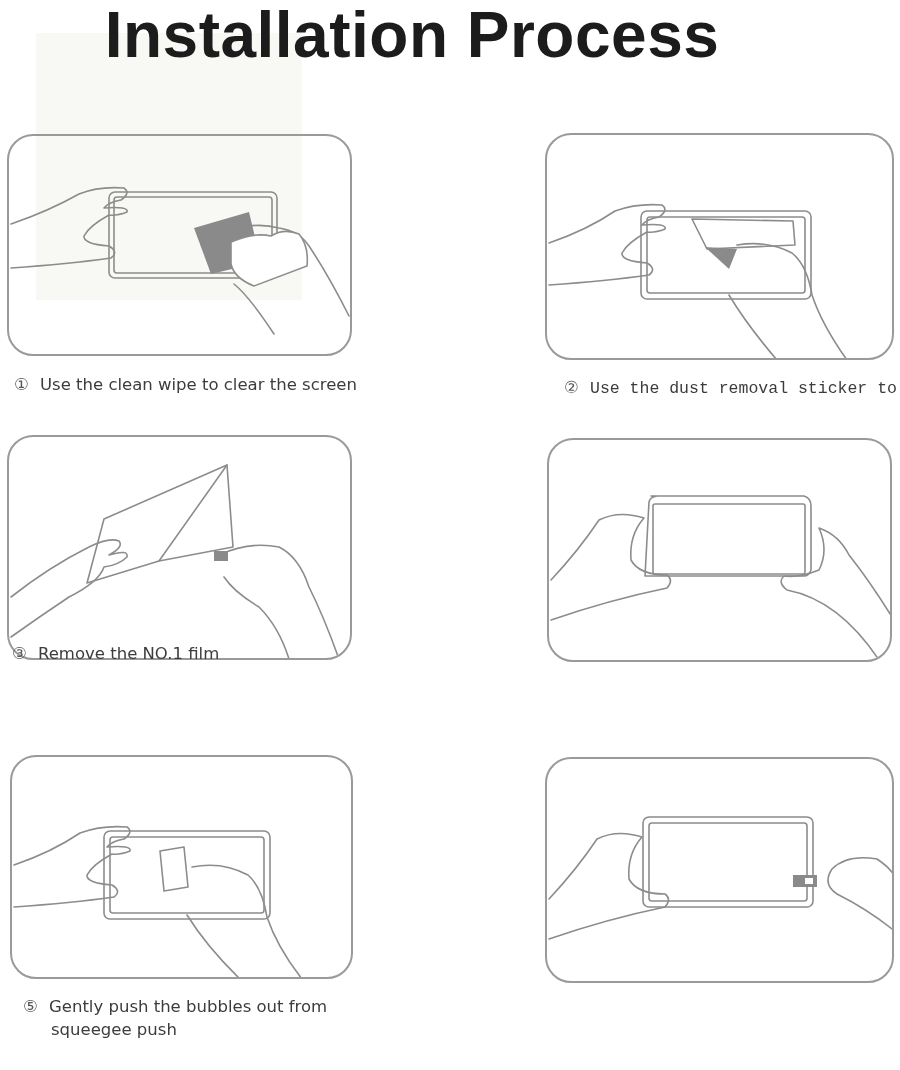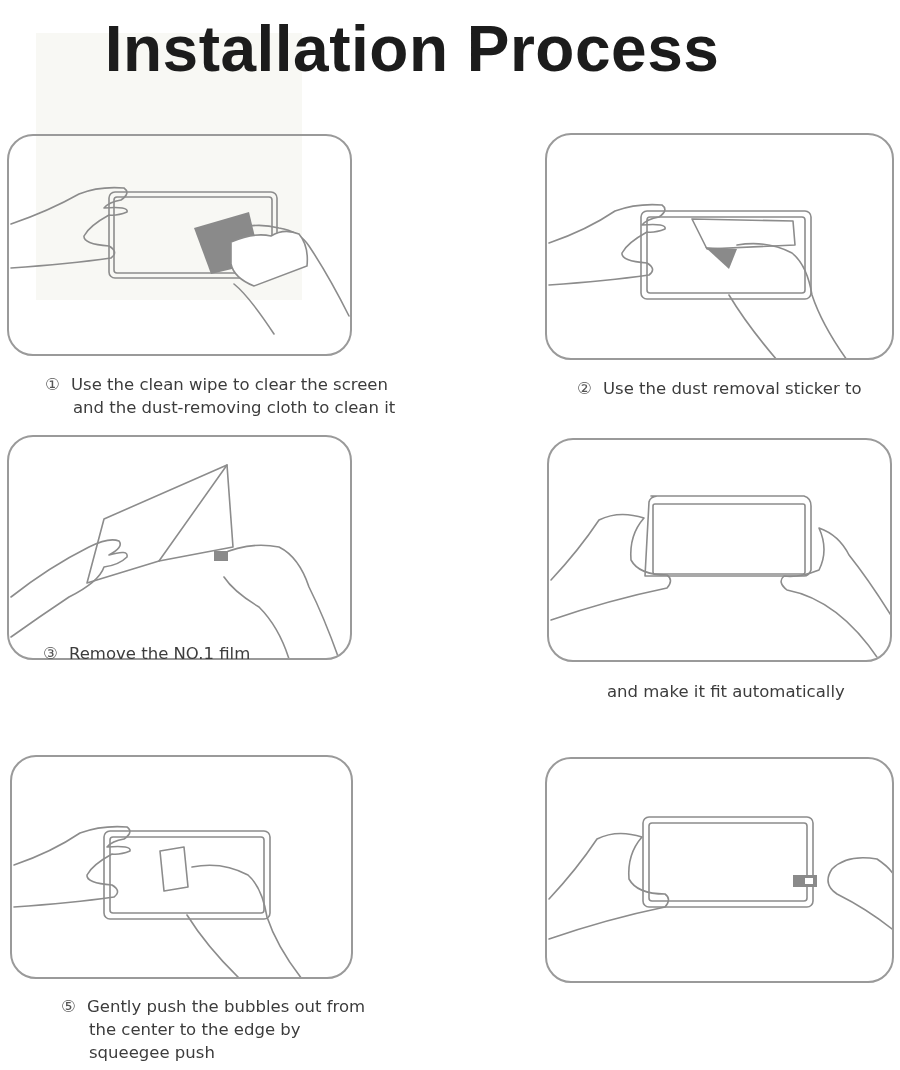--- a/index.html
+++ b/index.html
@@ -1,28 +1,28 @@
 <!DOCTYPE html>
 <html><head>
 <meta charset="utf-8">
 <style>
   html, body { margin:0; padding:0; background:#ffffff; }
   body { width:900px; height:1070px; position:relative; overflow:hidden; font-family:"DejaVu Sans", sans-serif; }
   .title {
-    position:absolute; left:0; top:14px; width:824px; height:70px;
+    position:absolute; left:0; top:0; width:824px; height:70px;
     text-align:center; font-family:"Liberation Sans", sans-serif; font-weight:700;
     font-size:64px; line-height:70px; color:#1c1c1c; letter-spacing:0.5px;
   }
   .faint-bg { position:absolute; left:36px; top:33px; width:266px; height:267px; background:#f8f8f4; }
   .panel {
     position:absolute; border:2px solid #9a9a9a; border-radius:26px; background:transparent; box-sizing:border-box; overflow:hidden;
   }
   .panel svg { position:absolute; left:0; top:0; }
   .caption {
-    position:absolute; font-family:"DejaVu Sans", sans-serif; font-size:16.5px; line-height:23px; color:#3c3c3c;margin-left:31px;
+    position:absolute; font-family:"DejaVu Sans", sans-serif; font-size:16.5px; line-height:23px; color:#3c3c3c;
   }
   .caption .num { display:inline-block; width:26px; color:#555; }
   .caption .line { display:block; white-space:nowrap; }
   .caption .indent { padding-left:28px; }
   .caption b { font-weight:700; color:#111; }
 </style>
 </head>
 <body>
 
 <div class="faint-bg"></div>
@@ -38,36 +38,35 @@
       <path d="M225 112 Q240 100 262 106 M222 122 Q245 112 268 118"></path>
     </g>
     <polygon points="185,92 240,76 252,126 202,138" fill="#8a8a8a"></polygon>
     <g fill="#fff" stroke="#8c8c8c" stroke-width="1.6">
       <path d="M222 106 Q245 96 262 100 Q275 92 290 98 Q300 110 298 130 L245 150 Q225 142 222 128 Z"></path>
     </g>
   </svg>
 </div>
 <div class="caption" style="left:14px;top:373px;">
   <span class="line"><span class="num">①</span><span>Use the clean wipe to clear the screen</span></span>
-  <span class="line indent">and the dust-removing cloth to clean it</span>
 </div>
 
 <div class="panel" style="left:545px;top:133px;width:349px;height:227px;">
   <svg width="349" height="227" viewBox="0 0 349 227">
     <g fill="none" stroke="#8c8c8c" stroke-width="1.6" stroke-linecap="round" stroke-linejoin="round">
       <rect x="94" y="76" width="170" height="88" rx="6"></rect>
       <rect x="100" y="82" width="158" height="76" rx="3"></rect>
       <path d="M145 84 L246 86 L248 110 L160 114 Z"></path>
       <path d="M2 108 Q40 95 68 76 Q90 68 115 70 Q122 75 112 82 Q100 84 95 90 Q120 88 118 94 Q108 98 100 97 Q80 108 75 118 Q74 126 100 128 Q110 134 102 140 Q60 146 2 150"></path>
       <path d="M182 160 Q200 190 230 225 M190 110 Q220 105 245 118 Q260 130 265 160 Q275 190 300 225"></path>
     </g>
     <polygon points="158,112 190,114 182,134" fill="#8a8a8a"></polygon>
   </svg>
 </div>
-<div class="caption" style="left:546px;top:377px;">
+<div class="caption" style="left:564px;top:377px;font-family:Liberation Mono, monospace;">
   <span class="line"><span class="num">②</span><span>Use the dust removal sticker to</span></span>
 </div>
 
 <div class="panel" style="left:7px;top:435px;width:345px;height:225px;">
   <svg width="345" height="225" viewBox="0 0 345 225">
     <g fill="none" stroke="#8c8c8c" stroke-width="1.6" stroke-linecap="round" stroke-linejoin="round">
       <path d="M95 82 L218 28 L224 110 L150 124 L78 146 Z"></path>
       <path d="M150 124 L218 28"></path>
       <path d="M2 160 Q40 130 80 110 Q100 100 110 104 Q115 110 100 118 Q120 112 118 120 Q110 128 95 130 Q90 145 60 160 Q30 180 2 200"></path>
       <path d="M210 118 Q240 104 270 110 Q290 120 300 150 Q315 180 330 222 M215 140 Q225 155 250 170 Q270 190 280 222"></path>
@@ -83,37 +82,35 @@
   <svg width="345" height="224" viewBox="0 0 345 224">
     <g fill="none" stroke="#8c8c8c" stroke-width="1.6" stroke-linecap="round" stroke-linejoin="round">
       <path d="M102 56 L255 56 Q262 58 262 66 L262 130 Q260 136 255 136 L96 136 L100 62 Q101 57 108 56 Z"></path>
       <rect x="104" y="64" width="152" height="70" rx="2"></rect>
       <path d="M2 140 Q30 110 50 80 Q70 70 95 78 Q80 95 82 120 Q90 135 118 135 Q125 140 118 148 Q60 160 2 180"></path>
       <path d="M345 180 Q320 140 300 115 Q290 95 270 88 Q280 110 270 130 Q250 138 235 136 Q228 142 238 150 Q290 160 330 220"></path>
     </g>
   </svg>
 </div>
 <div class="caption" style="left:548px;top:680px;">
-  <span class="line indent">and make it fit automatically</span>
 </div>
 
 <div class="panel" style="left:10px;top:755px;width:343px;height:224px;">
   <svg width="343" height="224" viewBox="0 0 343 224">
     <g fill="none" stroke="#8c8c8c" stroke-width="1.6" stroke-linecap="round" stroke-linejoin="round">
       <rect x="92" y="74" width="166" height="88" rx="6"></rect>
       <rect x="98" y="80" width="154" height="76" rx="3"></rect>
       <polygon points="148,94 172,90 176,130 152,134"></polygon>
       <path d="M2 108 Q40 95 68 76 Q90 68 115 70 Q122 75 112 82 Q100 84 95 90 Q120 88 118 94 Q108 98 100 97 Q80 108 75 118 Q74 126 100 128 Q110 134 102 140 Q60 146 2 150"></path>
       <path d="M175 158 Q195 190 228 222 M180 110 Q210 104 236 118 Q250 130 255 160 Q265 190 290 222"></path>
     </g>
   </svg>
 </div>
-<div class="caption" style="left:30px;top:995px;">
+<div class="caption" style="left:23px;top:995px;">
   <span class="line"><span class="num">⑤</span><span>Gently push the bubbles out from</span></span>
-  <span class="line indent">the center to the edge by</span>
   <span class="line indent">squeegee push</span>
 </div>
 
 <div class="panel" style="left:545px;top:757px;width:349px;height:226px;">
   <svg width="349" height="226" viewBox="0 0 349 226">
     <g fill="none" stroke="#8c8c8c" stroke-width="1.6" stroke-linecap="round" stroke-linejoin="round">
       <rect x="96" y="58" width="170" height="90" rx="6"></rect>
       <rect x="102" y="64" width="158" height="78" rx="3"></rect>
       <path d="M2 140 Q30 110 50 80 Q70 70 95 78 Q80 95 82 120 Q90 135 118 135 Q125 140 118 148 Q60 160 2 180"></path>
       <path d="M345 170 Q320 150 290 135 Q275 125 285 110 Q300 95 330 100 Q345 110 349 120"></path>

